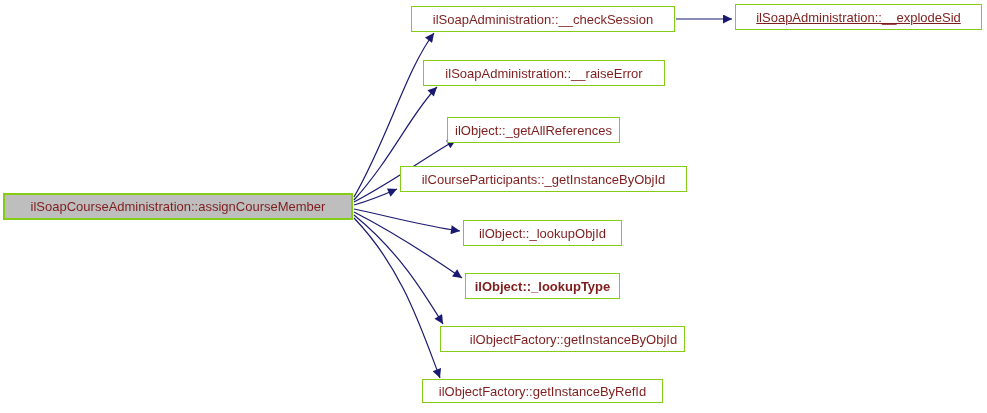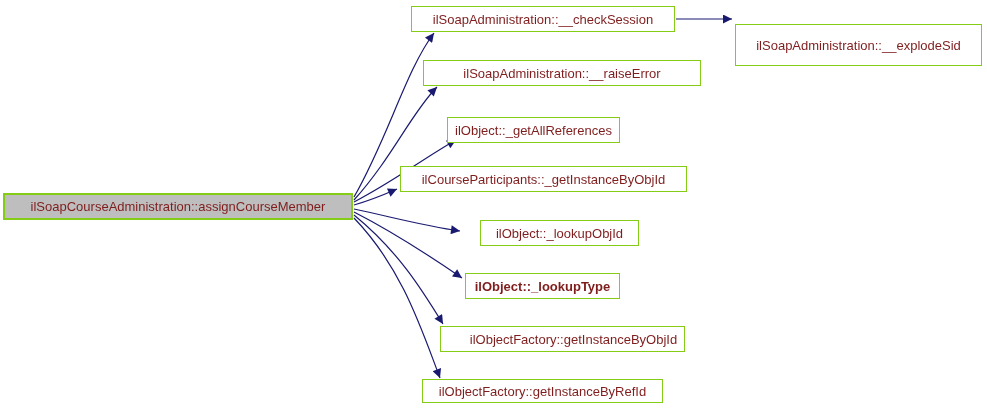--- a/index.html
+++ b/index.html
@@ -75,37 +75,37 @@
   </svg>
   <div id="node-layer">
   <div class="node highlighted" style="left: 3px; top: 193px; width: 350px; height: 27px; text-align: center;">
     <span class="node-label">ilSoapCourseAdministration::assignCourseMember</span>
   </div>
 
   <div class="node" style="left: 411px; top: 6px; width: 264px; height: 26px;">
     <span class="node-label">ilSoapAdministration::__checkSession</span>
   </div>
 
-  <div class="node" style="left: 735px; top: 24px; width: 247px; height: 42px;">
+  <div class="node" style="left: 735px; top: 4px; width: 247px; height: 26px; text-decoration: underline;">
     <span class="node-label">ilSoapAdministration::__explodeSid</span>
   </div>
 
-  <div class="node" style="left: 423px; top: 60px; width: 278px; height: 26px; text-align: center;">
+  <div class="node" style="left: 423px; top: 60px; width: 242px; height: 26px; text-align: center;">
     <span class="node-label">ilSoapAdministration::__raiseError</span>
   </div>
 
   <div class="node" style="left: 447px; top: 117px; width: 173px; height: 26px;">
     <span class="node-label">ilObject::_getAllReferences</span>
   </div>
 
   <div class="node" style="left: 400px; top: 166px; width: 287px; height: 26px; text-align: center;">
     <span class="node-label">ilCourseParticipants::_getInstanceByObjId</span>
   </div>
 
-  <div class="node" style="left: 480px; top: 220px; width: 159px; height: 26px;">
+  <div class="node" style="left: 463px; top: 220px; width: 159px; height: 26px;">
     <span class="node-label">ilObject::_lookupObjId</span>
   </div>
 
   <div class="node" style="left: 465px; top: 273px; width: 155px; height: 26px; font-weight: bold;">
     <span class="node-label">ilObject::_lookupType</span>
   </div>
 
   <div class="node" style="left: 440px; top: 326px; width: 245px; height: 26px; padding-left: 22px;">
     <span class="node-label">ilObjectFactory::getInstanceByObjId</span>
   </div>

